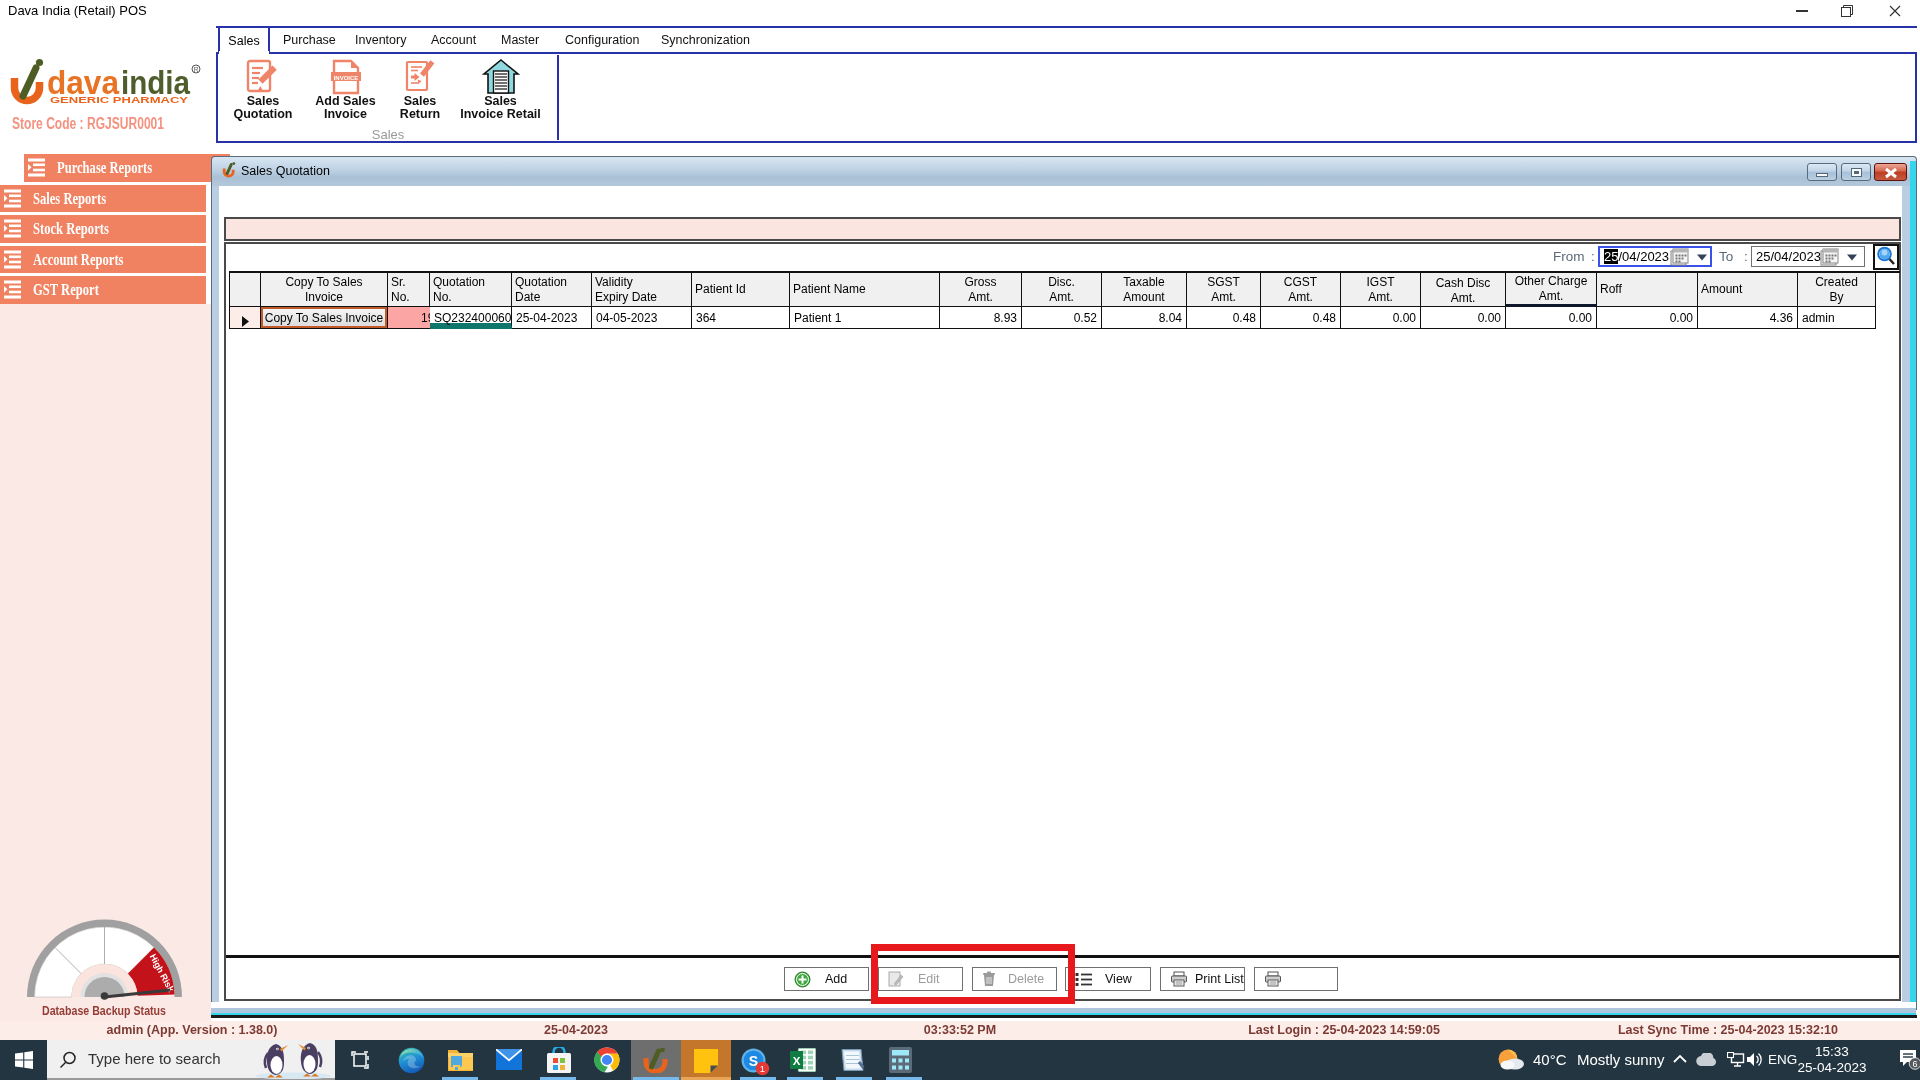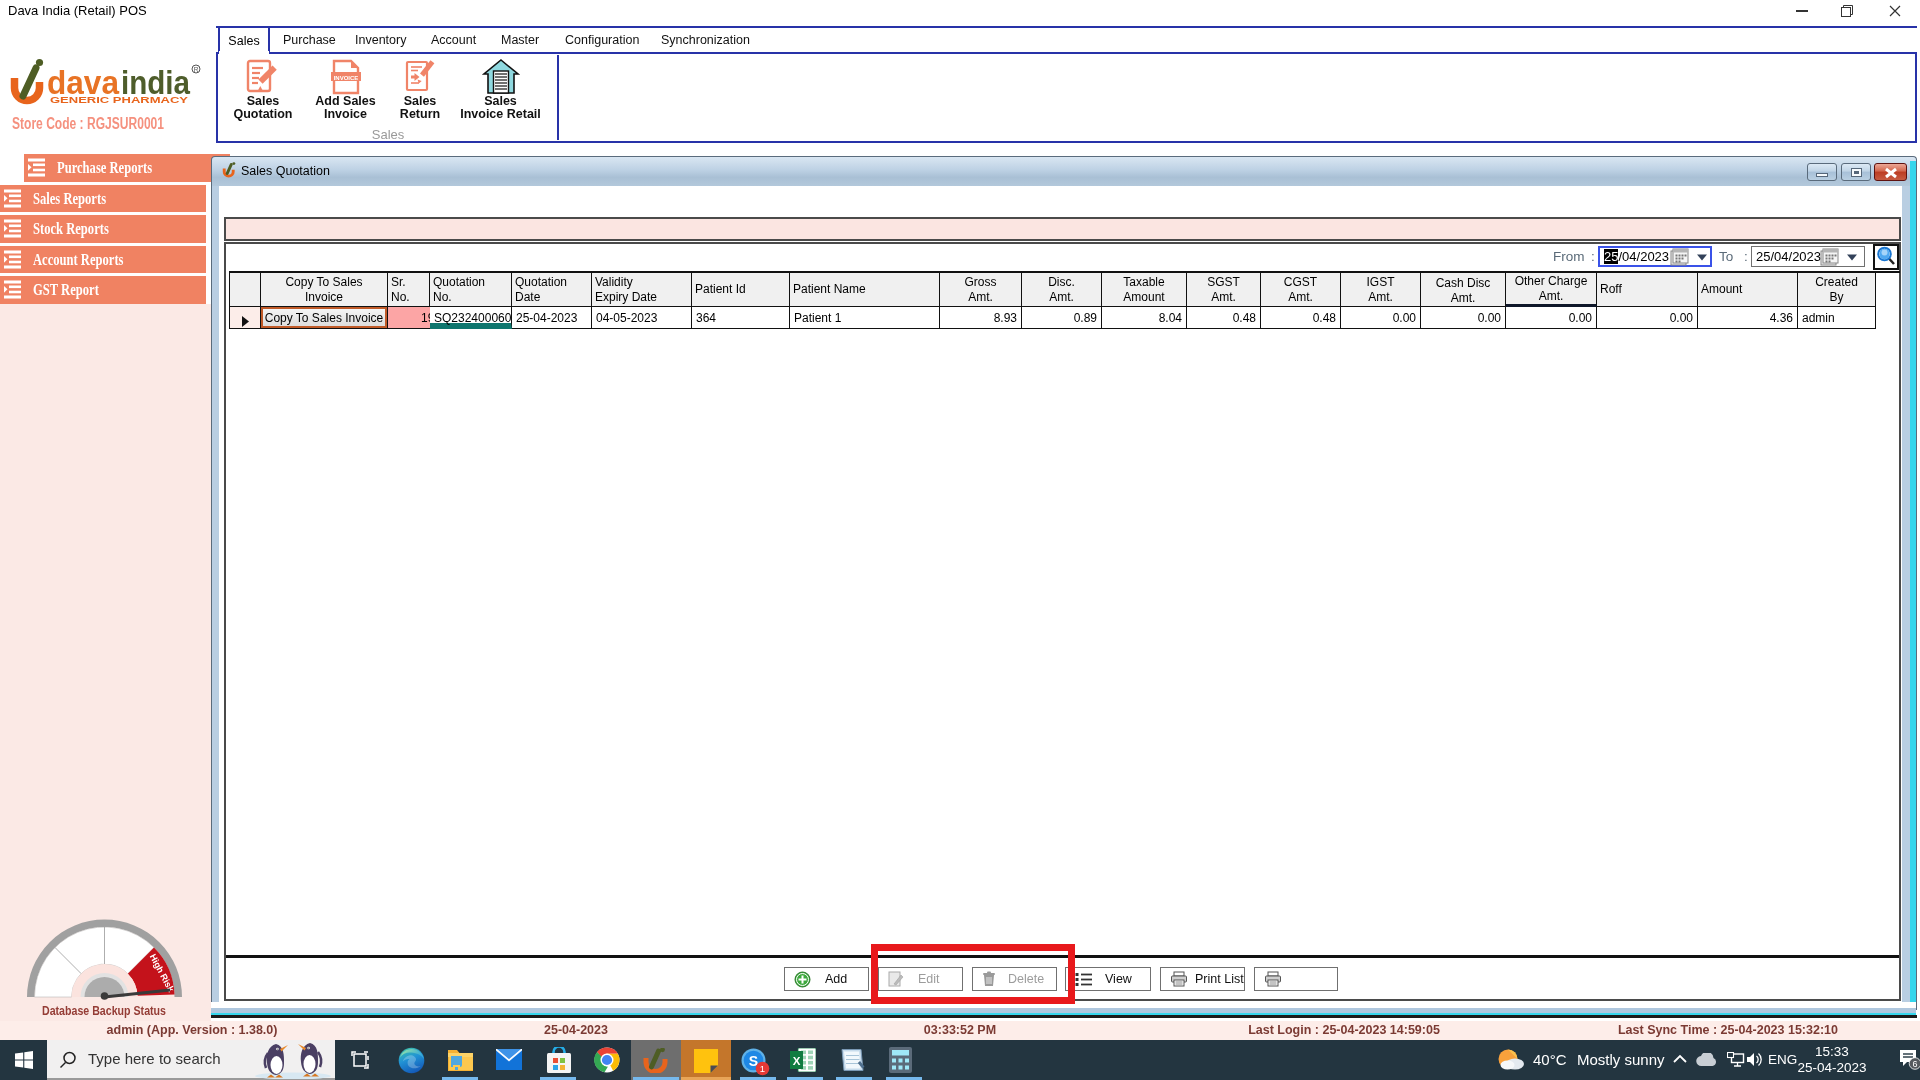--- a/index.html
+++ b/index.html
@@ -298,21 +298,21 @@
           <div style="width:100%">Patient Name</div>
         </div>
         <div class="abs" style="left:561px; top:63px; width:150px; height:22px; background:#fff; border-right:1px solid #111; border-bottom:1px solid #111; font-size:12px; color:#000; text-align:left; padding:4px 4px 0 4px; position:absolute; white-space:nowrap;">Patient 1</div>
         <div class="abs" style="left:711px; top:29px; width:82px; height:34px; background:#F0F0F0; border-right:1px solid #111; border-bottom:1px solid #111; font-size:12px; color:#000; text-align:center; padding:0 3px; display:flex; flex-direction:column; justify-content:center; line-height:15px;">
           <div style="width:100%">Gross<br>Amt.</div>
         </div>
         <div class="abs" style="left:711px; top:63px; width:82px; height:22px; background:#fff; border-right:1px solid #111; border-bottom:1px solid #111; font-size:12px; color:#000; text-align:right; padding:4px 4px 0 4px; position:absolute; white-space:nowrap;">8.93</div>
         <div class="abs" style="left:793px; top:29px; width:80px; height:34px; background:#F0F0F0; border-right:1px solid #111; border-bottom:1px solid #111; font-size:12px; color:#000; text-align:center; padding:0 3px; display:flex; flex-direction:column; justify-content:center; line-height:15px;">
           <div style="width:100%">Disc.<br>Amt.</div>
         </div>
-        <div class="abs" style="left:793px; top:63px; width:80px; height:22px; background:#fff; border-right:1px solid #111; border-bottom:1px solid #111; font-size:12px; color:#000; text-align:right; padding:4px 4px 0 4px; position:absolute; white-space:nowrap;">0.89</div>
+        <div class="abs" style="left:793px; top:63px; width:80px; height:22px; background:#fff; border-right:1px solid #111; border-bottom:1px solid #111; font-size:12px; color:#000; text-align:right; padding:4px 4px 0 4px; position:absolute; white-space:nowrap;">0.52</div>
         <div class="abs" style="left:873px; top:29px; width:85px; height:34px; background:#F0F0F0; border-right:1px solid #111; border-bottom:1px solid #111; font-size:12px; color:#000; text-align:center; padding:0 3px; display:flex; flex-direction:column; justify-content:center; line-height:15px;">
           <div style="width:100%">Taxable<br>Amount</div>
         </div>
         <div class="abs" style="left:873px; top:63px; width:85px; height:22px; background:#fff; border-right:1px solid #111; border-bottom:1px solid #111; font-size:12px; color:#000; text-align:right; padding:4px 4px 0 4px; position:absolute; white-space:nowrap;">8.04</div>
         <div class="abs" style="left:958px; top:29px; width:74px; height:34px; background:#F0F0F0; border-right:1px solid #111; border-bottom:1px solid #111; font-size:12px; color:#000; text-align:center; padding:0 3px; display:flex; flex-direction:column; justify-content:center; line-height:15px;">
           <div style="width:100%">SGST<br>Amt.</div>
         </div>
         <div class="abs" style="left:958px; top:63px; width:74px; height:22px; background:#fff; border-right:1px solid #111; border-bottom:1px solid #111; font-size:12px; color:#000; text-align:right; padding:4px 4px 0 4px; position:absolute; white-space:nowrap;">0.48</div>
         <div class="abs" style="left:1032px; top:29px; width:80px; height:34px; background:#F0F0F0; border-right:1px solid #111; border-bottom:1px solid #111; font-size:12px; color:#000; text-align:center; padding:0 3px; display:flex; flex-direction:column; justify-content:center; line-height:15px;">
           <div style="width:100%">CGST<br>Amt.</div>

